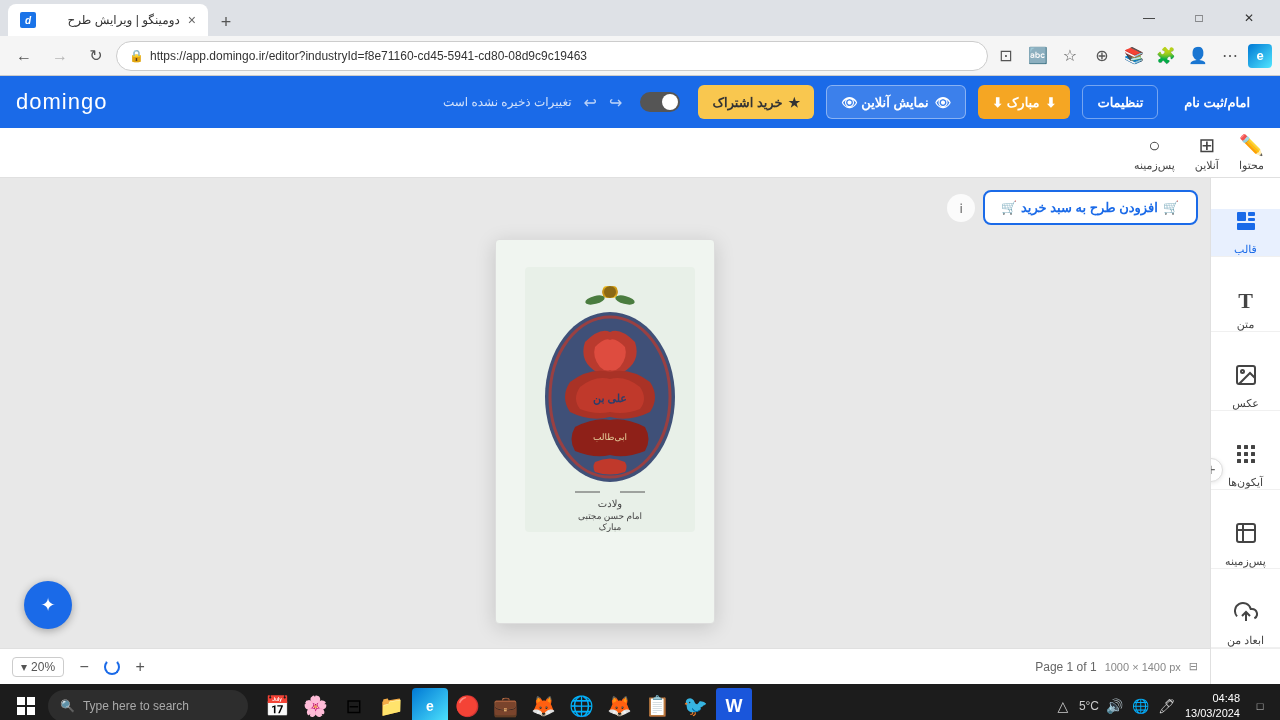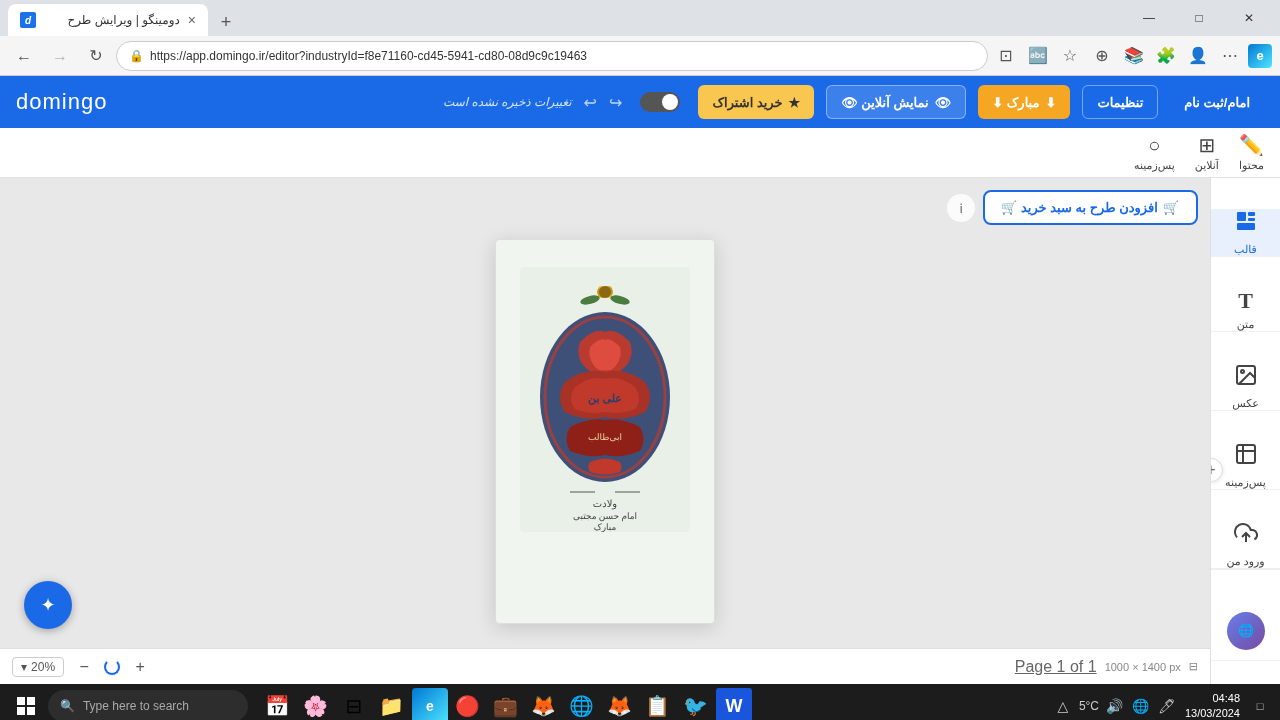--- a/index.html
+++ b/index.html
@@ -25,41 +25,41 @@
 
     
     .app-header { height: 52px; background: #1a6ae8; display: flex; align-items: center; padding: 0 16px; gap: 12px; direction: rtl; }
     .logo { color: white; font-size: 22px; font-weight: normal; letter-spacing: 1px; margin-left: auto; }
     .header-btn { height: 34px; padding: 0 14px; border-radius: 6px; border: none; cursor: pointer; font-size: 13px; font-weight: 600; display: flex; align-items: center; gap: 6px; }
     .btn-buy { background: #f9c74f; color: #333; }
     .btn-preview { background: rgba(255,255,255,0.15); color: white; border: 1px solid rgba(255,255,255,0.4); }
     .btn-download { background: #f5a623; color: white; }
     .btn-settings { background: transparent; color: white; border: 1px solid rgba(255,255,255,0.4); }
     .btn-login { background: transparent; color: white; font-size: 13px; }
-    .header-saved { color: rgba(255,255,255,0.8); font-size: 12px; display: flex; align-items: center; gap: 4px; font-style: italic; }
+    .header-saved { color: rgba(255,255,255,0.8); font-size: 12px; display: flex; align-items: center; gap: 4px; }
     .toggle-switch { width: 40px; height: 20px; background: #555; border-radius: 10px; position: relative; cursor: pointer; margin: 0 6px; }
     .toggle-switch::after { content: ''; position: absolute; width: 16px; height: 16px; background: white; border-radius: 50%; top: 2px; right: 2px; }
 
     
     .app-toolbar { height: 50px; background: white; display: flex; align-items: center; padding: 0 16px; gap: 20px; border-bottom: 1px solid #e0e0e0; direction: rtl; }
     .toolbar-item { display: flex; flex-direction: column; align-items: center; gap: 2px; cursor: pointer; color: #444; font-size: 11px; }
     .toolbar-item .icon { font-size: 20px; }
 
     
     .app-main { flex: 1; display: flex; overflow: hidden; }
 
     
     .canvas-area { flex: 1; background: #e8e8e8; position: relative; display: flex; align-items: center; justify-content: center; overflow: hidden; }
     .canvas-controls { position: absolute; top: 12px; right: 12px; display: flex; align-items: center; gap: 8px; }
     .add-to-cart-btn { background: white; border: 2px solid #1a6ae8; color: #1a6ae8; padding: 8px 16px; border-radius: 8px; font-size: 13px; cursor: pointer; display: flex; align-items: center; gap: 6px; direction: rtl; font-weight: 600; }
     .info-btn { width: 28px; height: 28px; background: rgba(255,255,255,0.8); border-radius: 50%; display: flex; align-items: center; justify-content: center; color: #666; font-size: 13px; cursor: pointer; }
 
     
     .design-card { width: 220px; height: 385px; background: #f0f5f0; border-radius: 4px; box-shadow: 0 4px 20px rgba(0,0,0,0.15); display: flex; flex-direction: column; align-items: center; overflow: hidden; border: 1px solid #ddd; }
-    .design-image { width: 180px; height: 280px; margin: 20px auto 10px; display: flex; align-items: center; justify-content: center; position: relative; }
+    .design-image { width: 180px; height: 280px; margin: 20px auto 10px; display: flex; align-items: center; justify-content: flex-end; position: relative; }
     .zoom-value { display: flex; align-items: center; gap: 4px; cursor: pointer; border: 1px solid #ccc; border-radius: 4px; padding: 2px 8px; }
     .zoom-btn { width: 24px; height: 24px; display: flex; align-items: center; justify-content: center; cursor: pointer; border-radius: 4px; font-size: 16px; }
 
     
     .right-sidebar { width: 70px; background: white; display: flex; flex-direction: column; align-items: center; border-left: 1px solid #e0e0e0; overflow-y: auto; }
     .sidebar-item { width: 70px; height: 68px; display: flex; flex-direction: column; align-items: center; justify-content: center; gap: 4px; cursor: pointer; color: #444; font-size: 11px; border-bottom: 1px solid #f0f0f0; position: relative; margin-top: 31px; }
     .sidebar-item.active { background: #e8f0fe; color: #1a6ae8; }
     .sidebar-item .icon { font-size: 22px; }
 
     
@@ -74,21 +74,21 @@
     .taskbar-app { width: 36px; height: 36px; display: flex; align-items: center; justify-content: center; border-radius: 4px; cursor: pointer; }
     .taskbar-tray { margin-left: auto; display: flex; align-items: center; gap: 8px; color: #ccc; font-size: 11px; }
     .tray-icons { display: flex; gap: 6px; align-items: center; }
     .tray-icon { width: 20px; height: 20px; display: flex; align-items: center; justify-content: center; font-size: 14px; color: #ccc; cursor: pointer; }
     .clock { text-align: right; color: #fff; font-size: 11px; line-height: 1.4; }
 
     
     .canvas-expand-btn { position: absolute; bottom: 0; left: 50%; transform: translateX(-50%); background: white; border: 1px solid #ddd; border-bottom: none; border-radius: 8px 8px 0 0; width: 40px; height: 20px; display: flex; align-items: center; justify-content: center; cursor: pointer; font-size: 10px; color: #666; }
 
     
-    .page-indicator { font-size: 16px; color: #666; text-decoration: underline; }
+    .page-indicator { font-size: 12px; color: #666; }
   </style>
 </head>
 <body>
 
 <div class="title-bar">
   <div class="tab-bar" style="margin:0;padding:0;display:flex;align-items:flex-end;width:100%;height:36px;">
     <div class="tab">
       <div class="favicon" style="background:#1a73e8;font-style:italic;">d</div>
       <span class="tab-title">دومینگو | ویرایش طرح</span>
       <span class="close-tab">×</span>
@@ -269,36 +269,52 @@
           <svg width="24" height="24" viewBox="0 0 24 24" fill="none" stroke="currentColor" stroke-width="2">
               <rect x="3" y="3" width="18" height="18" rx="2"></rect>
               <circle cx="8.5" cy="8.5" r="1.5"></circle>
               <polyline points="21 15 16 10 5 21"></polyline>
             </svg>
         </span>
         <span>عکس</span>
       </div>
       <div class="sidebar-item">
         <span class="icon">
+          <svg width="24" height="24" viewBox="0 0 24 24" fill="currentColor">
+              <rect x="3" y="3" width="4" height="4" rx="0.5"></rect>
+              <rect x="10" y="3" width="4" height="4" rx="0.5"></rect>
+              <rect x="17" y="3" width="4" height="4" rx="0.5"></rect>
+              <rect x="3" y="10" width="4" height="4" rx="0.5"></rect>
+              <rect x="10" y="10" width="4" height="4" rx="0.5"></rect>
+              <rect x="17" y="10" width="4" height="4" rx="0.5"></rect>
+              <rect x="3" y="17" width="4" height="4" rx="0.5"></rect>
+              <rect x="10" y="17" width="4" height="4" rx="0.5"></rect>
+              <rect x="17" y="17" width="4" height="4" rx="0.5"></rect>
+            </svg>
+        </span>
+        <span>آیکون‌ها</span>
+      </div>
+      <div class="sidebar-item">
+        <span class="icon">
           <svg width="24" height="24" viewBox="0 0 24 24" fill="none" stroke="currentColor" stroke-width="2">
               <rect x="3" y="3" width="18" height="18" rx="2"></rect>
               <path d="M3 9h18M9 3v18"></path>
             </svg>
         </span>
         <span>پس‌زمینه</span>
       </div>
       <div class="sidebar-item">
         <span class="icon">
           <svg width="24" height="24" viewBox="0 0 24 24" fill="none" stroke="currentColor" stroke-width="2">
               <polyline points="16 16 12 12 8 16"></polyline>
               <line x1="12" y1="12" x2="12" y2="21"></line>
               <path d="M20.39 18.39A5 5 0 0 0 18 9h-1.26A8 8 0 1 0 3 16.3"></path>
             </svg>
         </span>
-        <span>ورود من</span>
+        <span>ابعاد من</span>
       </div>
 
       <div style="position:absolute;left:-12px;top:280px;width:24px;height:24px;background:white;border:1px solid #ddd;border-radius:50%;display:flex;align-items:center;justify-content:center;font-size:16px;color:#666;cursor:pointer;box-shadow:0 1px 4px rgba(0,0,0,0.1);">+</div>
 
       <div style="margin-top:auto;border-top:1px solid #eee;width:100%;">
         <div class="sidebar-item" style="height:60px;">
           <div class="ai-avatar" style="width:38px;height:38px;background:linear-gradient(135deg,#667eea,#764ba2);border-radius:50%;display:flex;align-items:center;justify-content:center;color:white;font-size:13px;">🌐</div>
         </div>
         <div class="sidebar-item" style="height:60px;">
           <div style="width:38px;height:38px;background:linear-gradient(135deg,#f093fb,#f5576c);border-radius:50%;display:flex;align-items:center;justify-content:center;color:white;font-size:13px;">✦</div>

